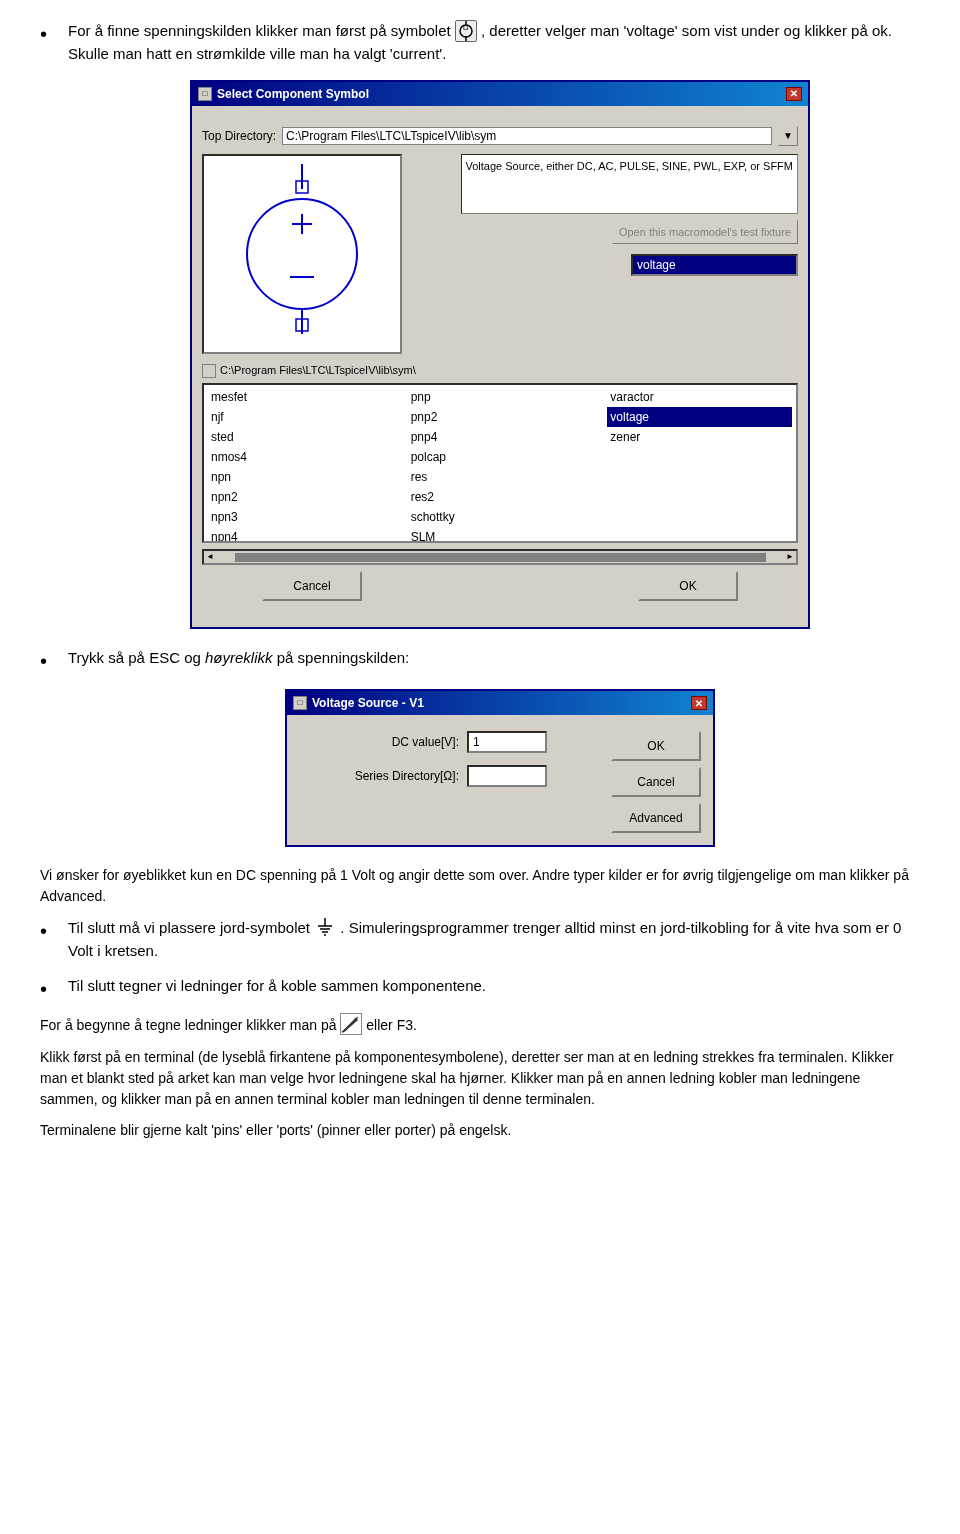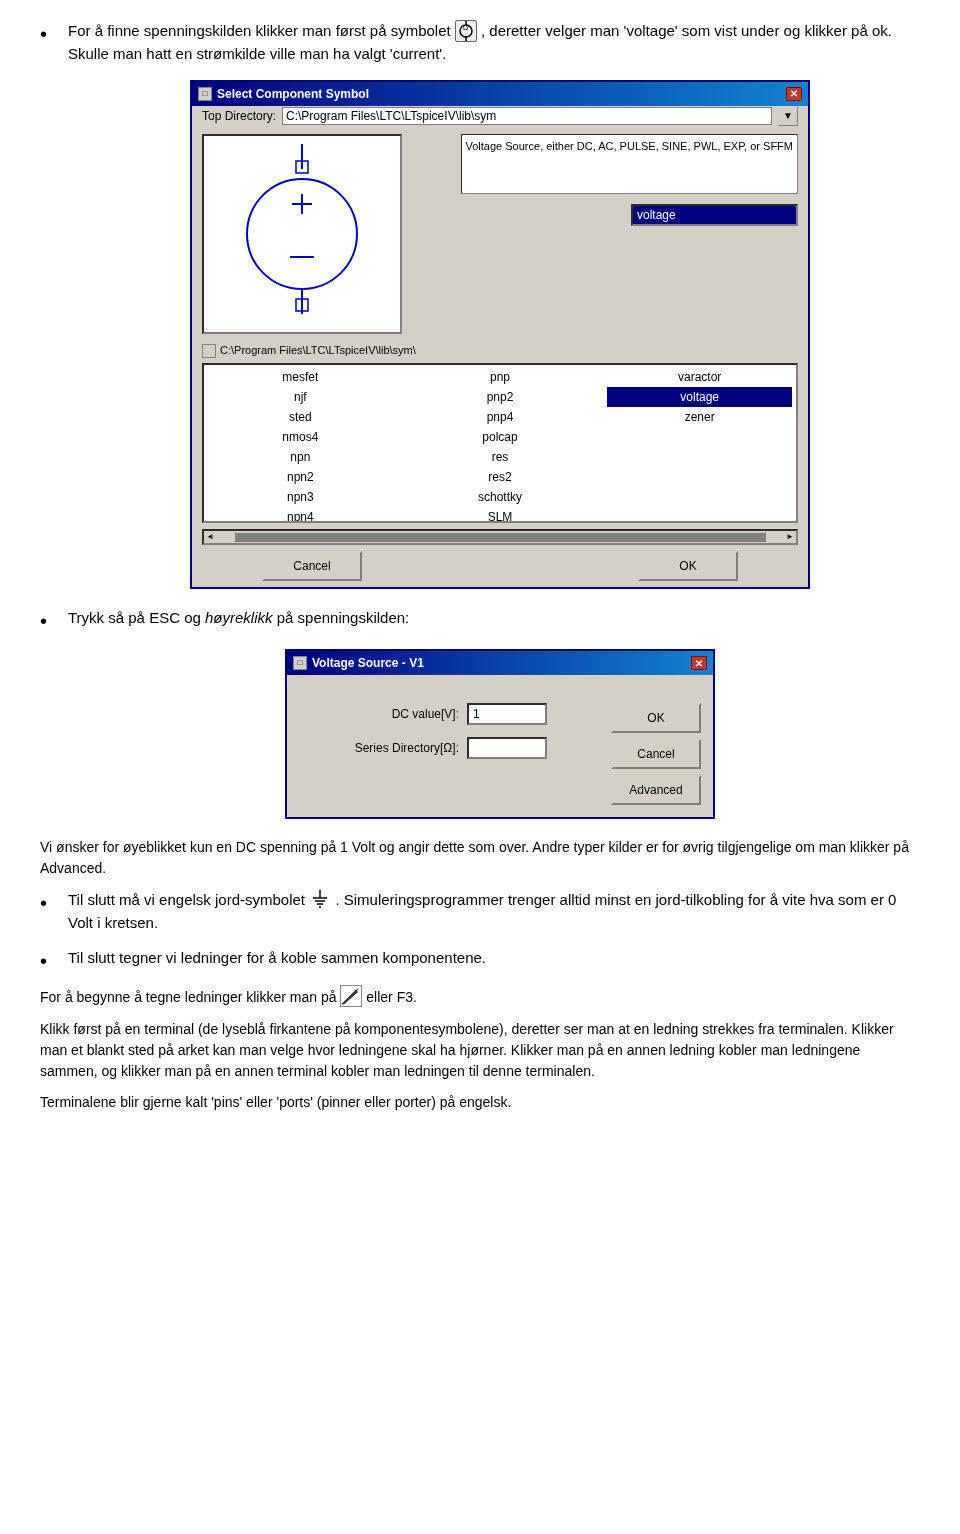--- a/index.html
+++ b/index.html
@@ -76,21 +76,21 @@
       background: #c0392b;
       border: 1px solid #800000;
       color: white;
       font-size: 10px;
       display: flex;
       align-items: center;
       justify-content: center;
       cursor: pointer;
     }
     .dialog-body {
-      padding: 0 10px;
+      padding: 20px 10px;
     }
     .top-dir-row {
       display: flex;
       align-items: center;
       gap: 6px;
       margin-bottom: 8px;
     }
     .top-dir-label {
       white-space: nowrap;
       font-size: 12px;
@@ -180,21 +180,20 @@
       background: white;
       height: 160px;
       overflow-y: auto;
       font-size: 12px;
       margin-bottom: 6px;
     }
     .component-list-inner {
       display: flex;
       gap: 15px;
       padding: 2px 4px;
-      text-align: center;
     }
     .comp-col {
       flex: 1;
       display: flex;
       flex-direction: column;
     }
     .comp-item {
       padding: 1px 3px;
       cursor: pointer;
       white-space: nowrap;
@@ -261,21 +260,20 @@
       font-size: 12px;
       padding: 3px 6px;
       display: flex;
       align-items: center;
       justify-content: space-between;
     }
     .vs-body {
       padding: 16px 12px 12px 12px;
       display: flex;
       gap: 8px;
-      margin-top: 12px;
     }
     .vs-fields {
       flex: 1;
       display: flex;
       flex-direction: column;
       gap: 12px;
     }
     .vs-field-row {
       display: flex;
       align-items: center;
@@ -418,20 +416,21 @@
             <line x1="68" y1="118" x2="92" y2="118" stroke="#0000cc" stroke-width="2"></line>
 
             <line x1="80" y1="150" x2="80" y2="175" stroke="#0000cc" stroke-width="2"></line>
 
             <rect x="74" y="160" width="12" height="12" fill="none" stroke="#0000cc" stroke-width="1.5"></rect>
           </svg>
         </div>
 
         <div class="right-panel">
           <div class="desc-box">Voltage Source, either DC, AC, PULSE, SINE, PWL, EXP, or SFFM</div>
+          <div class="test-fixture-btn">Open this macromodel's test fixture</div>
           <div class="search-input-row">
             <input class="search-input-field" type="text" value="voltage" style="">
           </div>
         </div>
       </div>
 
       <div class="file-path-row">
         <div class="file-path-icon"></div>
         <span>C:\Program Files\LTC\LTspiceIV\lib\sym\</span>
       </div>
@@ -520,21 +519,21 @@
       </div>
     </div>
   </div>
 </div>
 
 <p class="para">Vi ønsker for øyeblikket kun en DC spenning på 1 Volt og angir dette som over. Andre typer kilder er for øvrig tilgjengelige om man klikker på Advanced.</p>
 
 <div class="bullet-item" style="margin-bottom: 12px;">
   <span class="bullet-dot">•</span>
   <span class="bullet-text">
-    <span>Til slutt må vi engelsk jord-symbolet</span>
+    <span>Til slutt må vi plassere jord-symbolet</span>
     
     <svg class="gnd-icon" viewBox="0 0 22 22" width="22" height="22">
       <line x1="11" y1="2" x2="11" y2="10" stroke="#000" stroke-width="1.5"></line>
       <line x1="4" y1="10" x2="18" y2="10" stroke="#000" stroke-width="1.5"></line>
       <line x1="6" y1="13" x2="16" y2="13" stroke="#000" stroke-width="1.5"></line>
       <line x1="8" y1="16" x2="14" y2="16" stroke="#000" stroke-width="1.5"></line>
       <line x1="10" y1="19" x2="12" y2="19" stroke="#000" stroke-width="1.5"></line>
     </svg>
     <span>. Simuleringsprogrammer trenger alltid minst en jord-tilkobling for å vite hva som er 0 Volt i kretsen.</span>
   </span>

